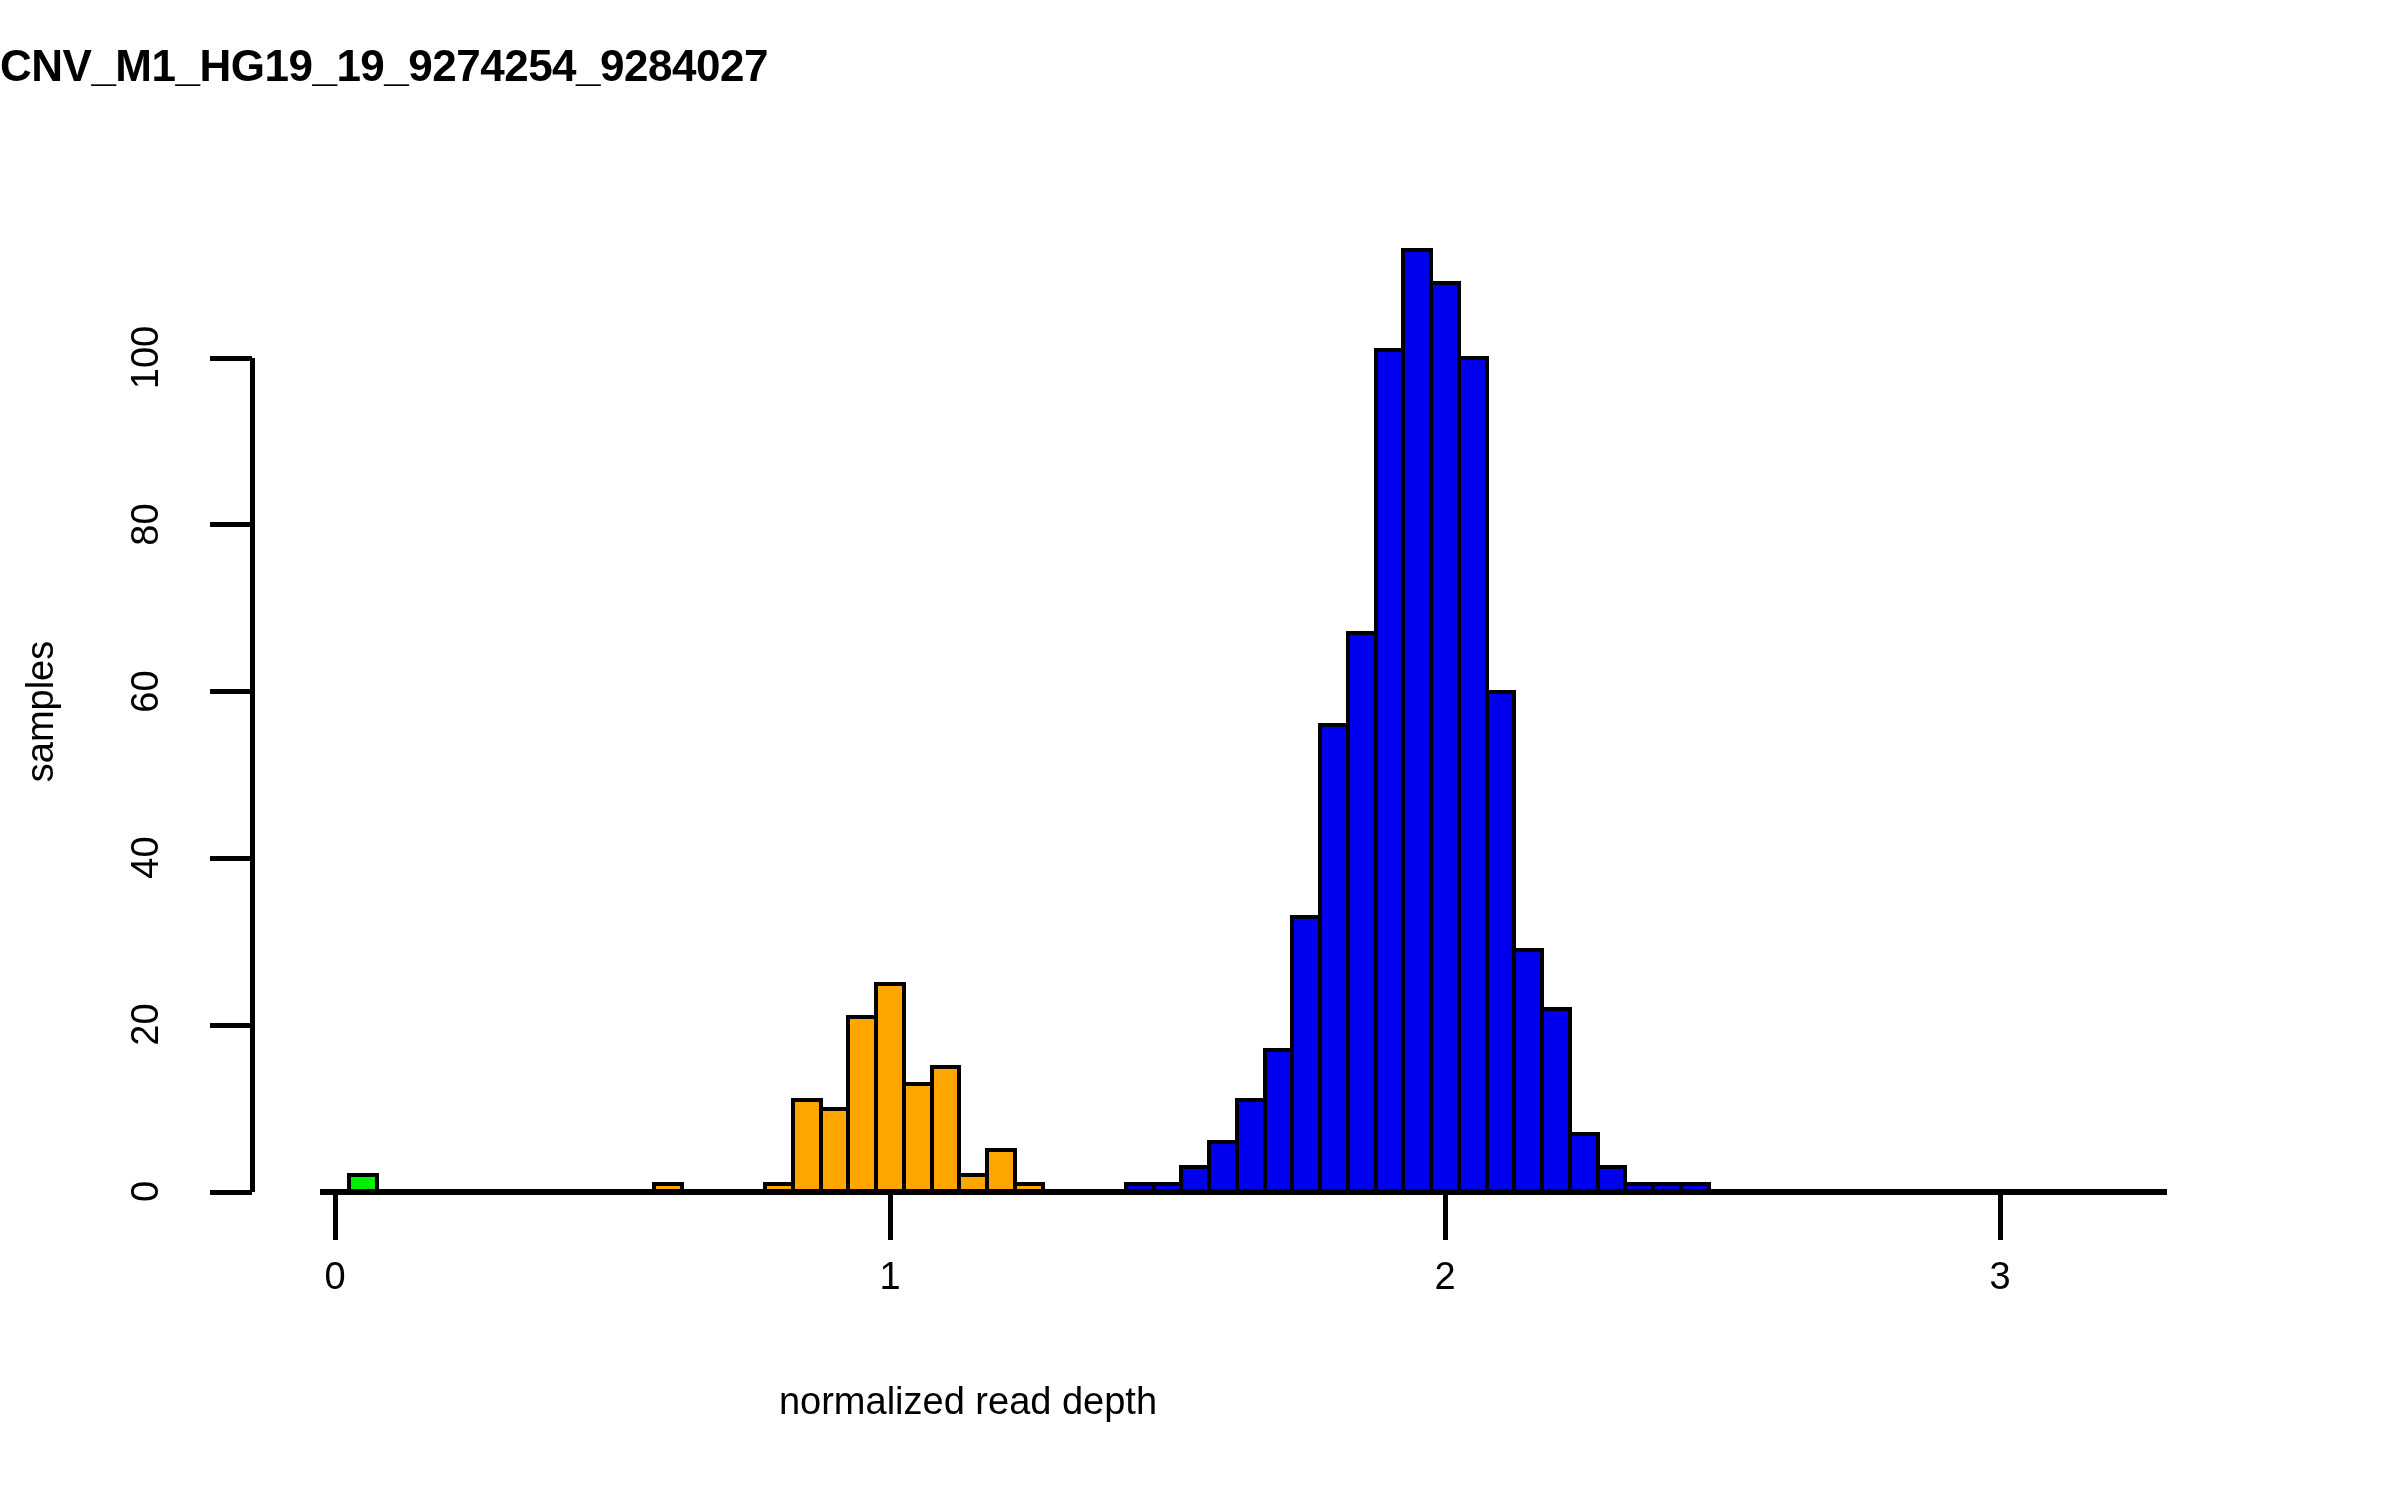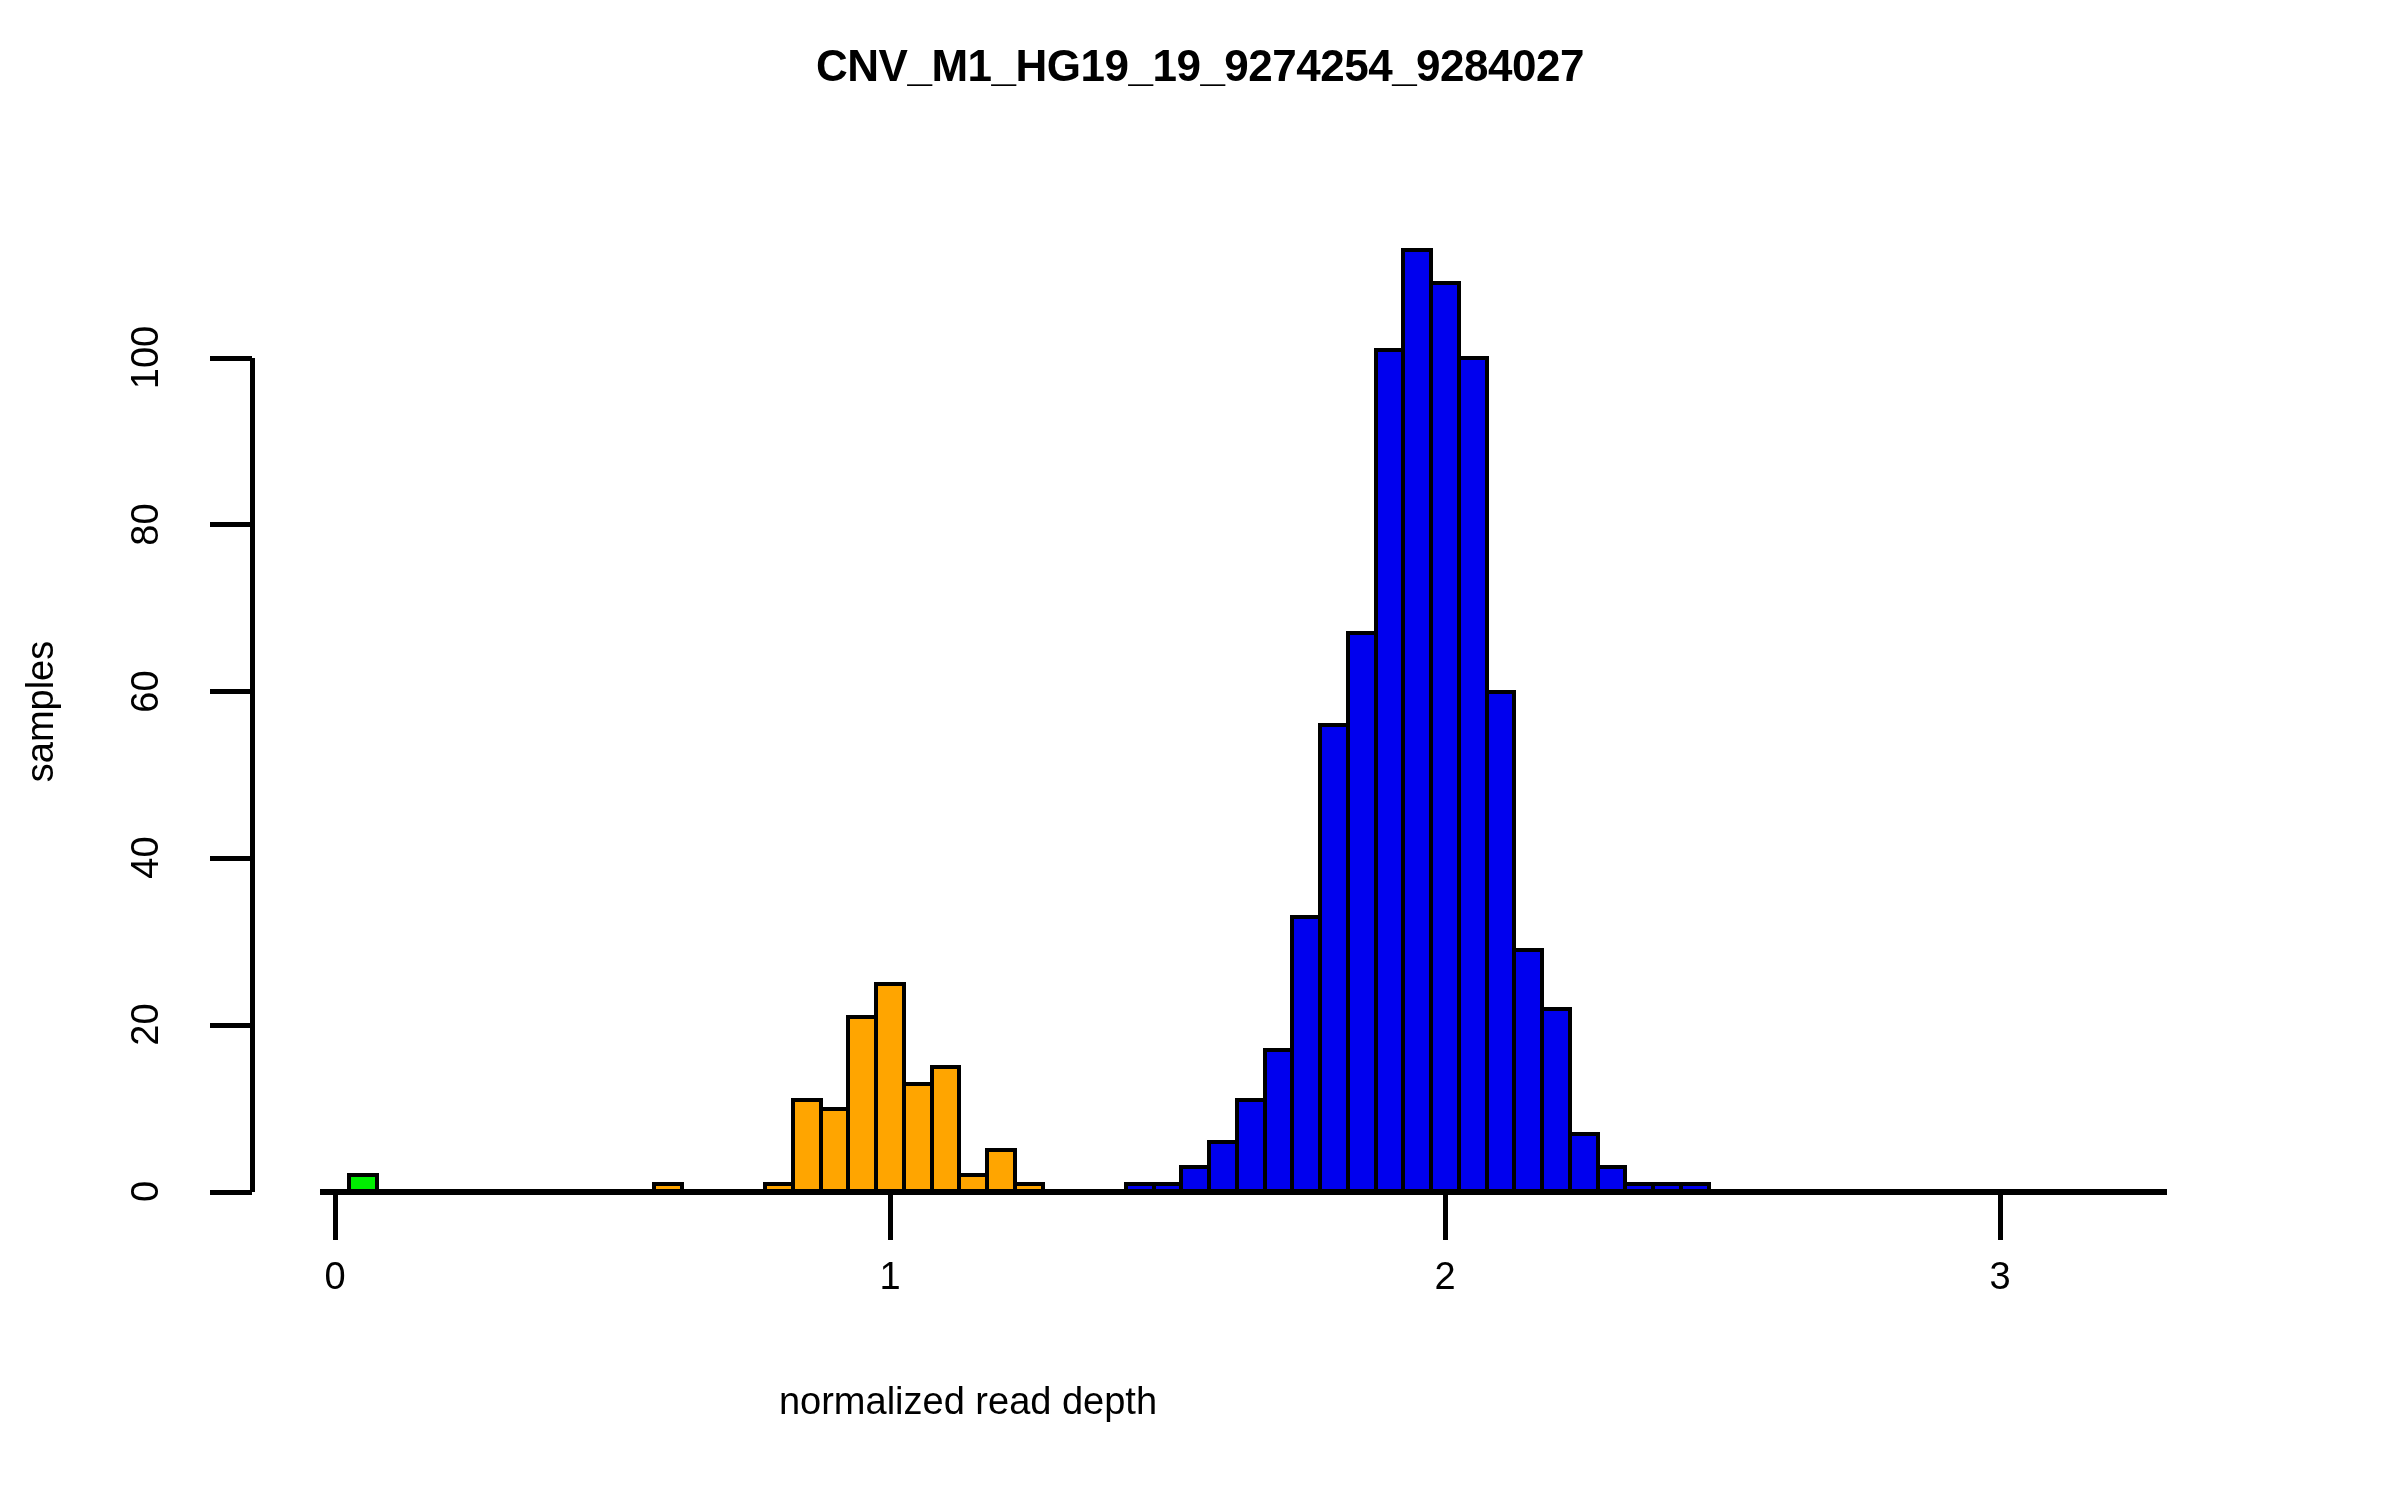--- a/index.html
+++ b/index.html
@@ -18,21 +18,21 @@
     position: relative;
     width: 2400px;
     height: 1500px;
   }
   
   #title-block {
     position: absolute;
     left: 0;
     top: 42px;
     width: 2400px;
-    text-align: center;
+    text-align: left;
     line-height: 1.08;
   }
   .title-line {
     font-family: "Liberation Sans", sans-serif;
     font-weight: bold;
     font-size: 44px;
     letter-spacing: -0.5px;
     white-space: pre;
   }
   

